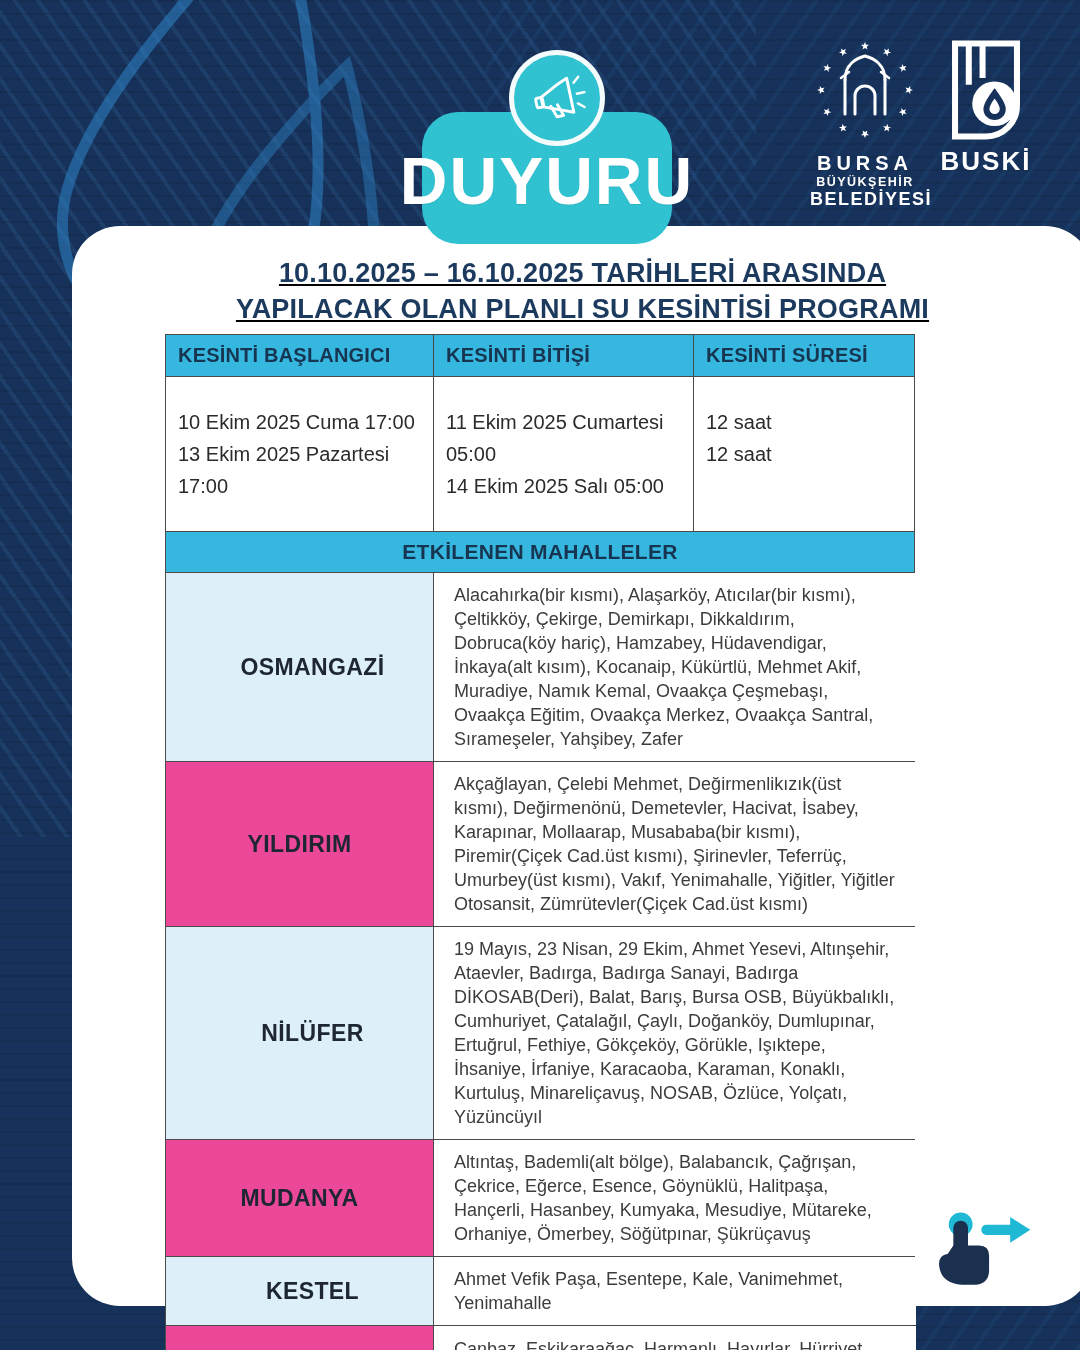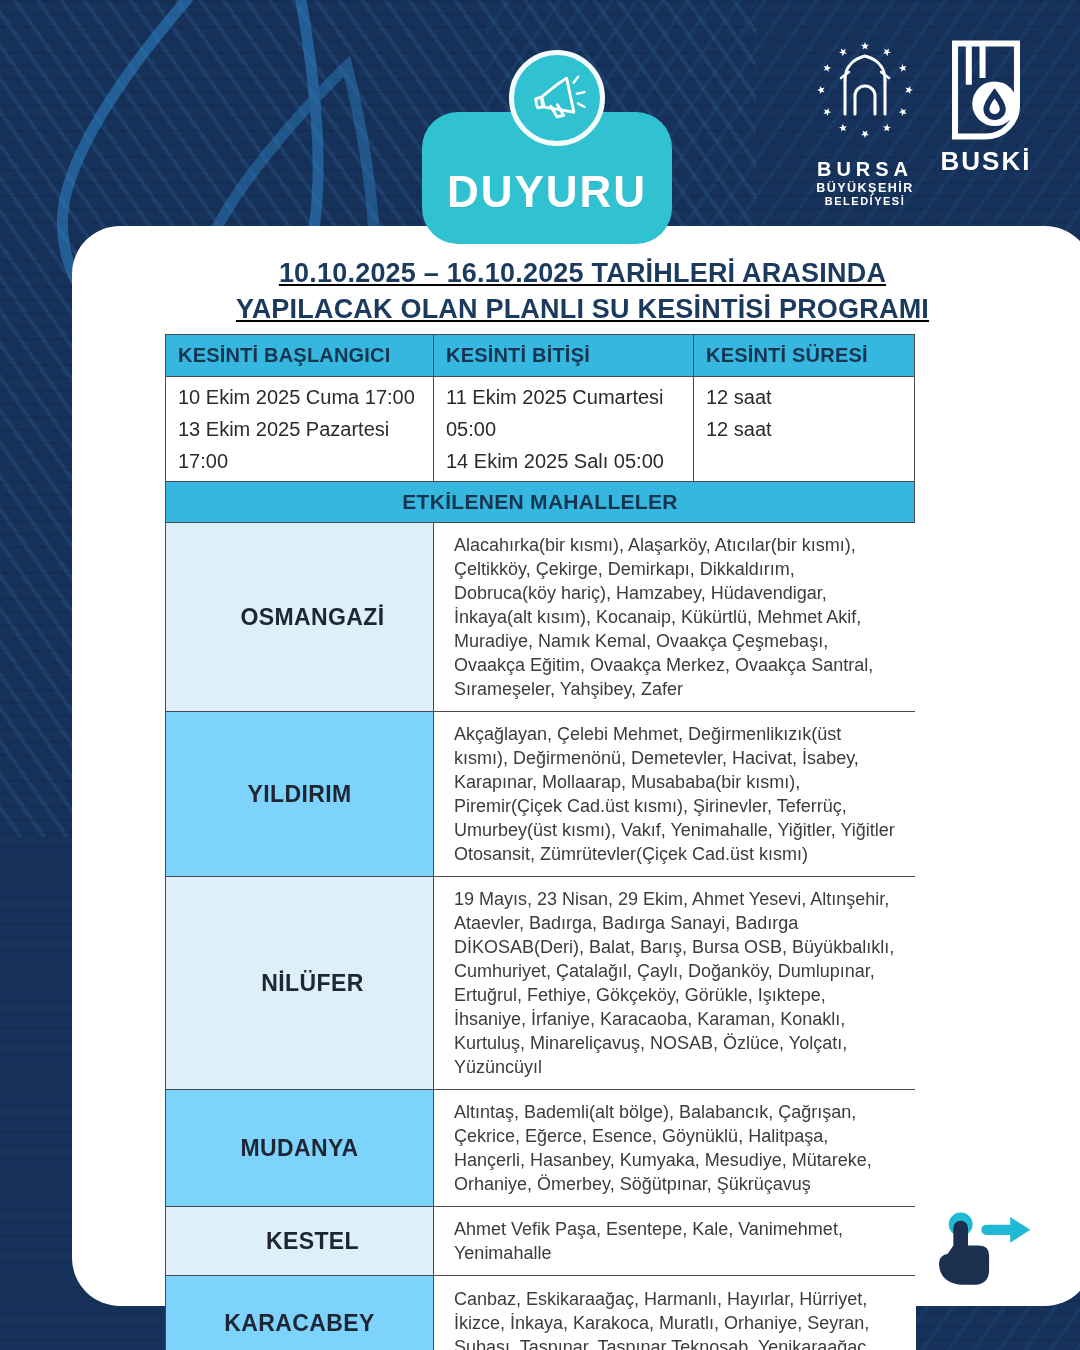--- a/index.html
+++ b/index.html
@@ -21,27 +21,27 @@
   .badge-wrap{position:absolute;left:422px;top:40px;width:250px;text-align:center;}
   .badge-circle{
     position:absolute;left:87px;top:10px;width:96px;height:96px;border-radius:50%;
     background:#30c2d0;border:5px solid #f4fbfc;display:flex;align-items:center;justify-content:center;z-index:2;
   }
   .badge-pill{
     position:absolute;left:0;top:72px;width:250px;height:132px;border-radius:36px;
     background:#30c2d0;display:flex;align-items:flex-end;justify-content:center;z-index:1;
   }
   .badge-pill span{
-    color:#fff;font-weight:800;font-size:44px;letter-spacing:2px;line-height:1;
+    color:#fff;font-weight:800;font-size:66px;letter-spacing:2px;line-height:1;
     padding-bottom:30px;text-shadow:0 1px 0 rgba(0,0,0,.08);
   }
   .bursa-logo{position:absolute;left:810px;top:38px;width:110px;text-align:center;color:#fff;}
-  .bursa-logo .txt1{font-weight:800;font-size:20px;letter-spacing:5px;margin-top:12px;}
+  .bursa-logo .txt1{font-weight:800;font-size:20px;letter-spacing:5px;margin-top:6px;}
   .bursa-logo .txt2{font-weight:700;font-size:12.5px;letter-spacing:1.5px;}
-  .bursa-logo .txt3{font-weight:700;font-size:11px;letter-spacing:1.5px;}
+  .bursa-logo .txt3{font-weight:700;font-size:18px;letter-spacing:1.5px;}
   .buski-logo{position:absolute;left:938px;top:40px;width:96px;text-align:center;color:#fff;}
   .buski-logo .txt{font-weight:800;font-size:26px;letter-spacing:2px;margin-top:2px;}
 
   
   .card{
     position:absolute;left:72px;top:226px;width:1021px;height:1080px;
     background:#ffffff;border-radius:48px;text-decoration:underline;
   }
   .card-title{
     margin:30px 40px 0;text-align:center;color:#1c3a5e;font-weight:800;
@@ -50,31 +50,31 @@
 
   
   .wtable{position:absolute;left:93px;top:108px;width:750px;border:1px solid #4a4a4a;}
   .thead{display:grid;grid-template-columns:267px 260px 223px;background:#35b7e0;}
   .thead .hcell{
     padding:9px 12px;color:#173550;font-weight:800;font-size:20px;letter-spacing:.2px;
     border-left:1px solid #4a4a4a;display:flex;align-items:center;
   }
   .thead .hcell:first-child{border-left:none;}
   .sched{display:grid;grid-template-columns:267px 260px 223px;border-top:1px solid #4a4a4a;background:#fff;}
-  .sched .scell{padding:4px 12px;border-left:1px solid #4a4a4a;}
+  .sched .scell{padding:29px 12px;border-left:1px solid #4a4a4a;}
   .sched .scell:first-child{border-left:none;}
   .sched .line{font-size:20px;color:#2b2b2b;line-height:32px;}
   .affhdr{
     border-top:1px solid #4a4a4a;background:#35b7e0;text-align:center;
     color:#173550;font-weight:800;font-size:21px;padding:8px 11px;letter-spacing:.3px;
   }
   .drow{display:grid;grid-template-columns:267px 483px;border-top:1px solid #4a4a4a;}
   .dname{
     display:flex;align-items:center;justify-content:center;
-    font-weight:800;font-size:23px;color:#1e2633;letter-spacing:.4px;background:#7dd3fc;
+    font-weight:800;font-size:23px;color:#1e2633;letter-spacing:.4px;background:#ec4899;
   }
   .drow.alt .dname{background:#ddeff8;padding-left:26px;}
   .dlist{
     border-left:1px solid #4a4a4a;padding:10px 20px;display:flex;align-items:center;
     font-size:18px;line-height:24px;color:#3c3c3c;background:#fff;
   }
   .mh138{min-height:138px}.mh160{min-height:160px}.mh190{min-height:190px}
   .mh115{min-height:115px}.mh60{min-height:60px}.mh95{min-height:95px}
 
   .swipe{position:absolute;left:852px;top:978px;width:110px;height:92px;}

